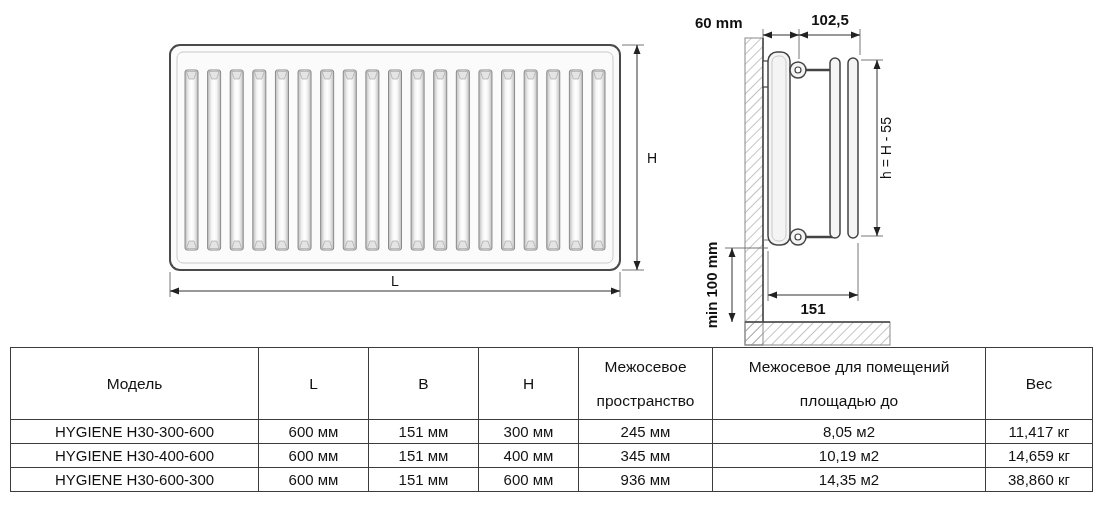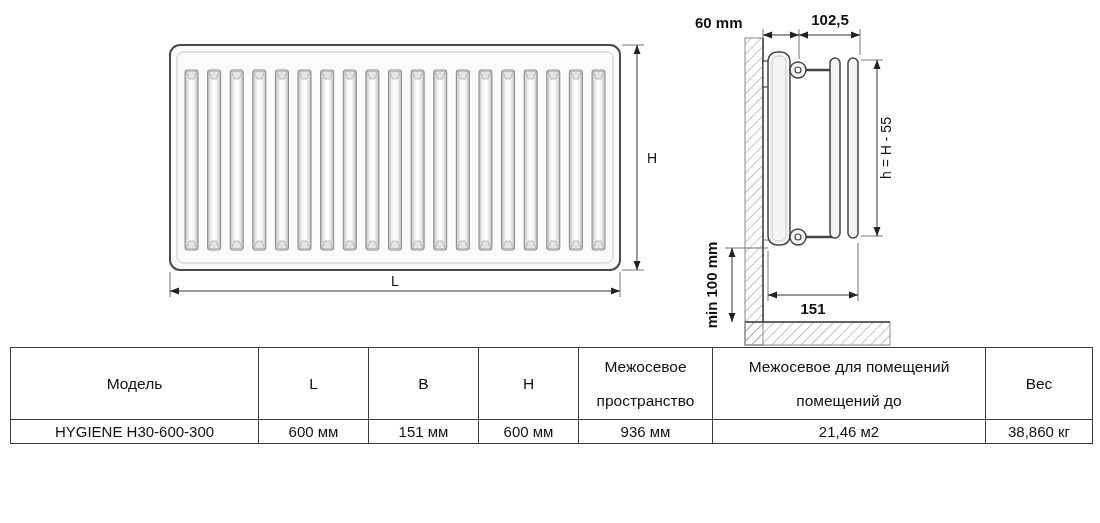--- a/index.html
+++ b/index.html
@@ -223,32 +223,50 @@
         <th>H</th>
         <th>
           <div class="two-line">
             <span>Межосевое</span>
             <span>пространство</span>
           </div>
         </th>
         <th>
           <div class="two-line">
             <span>Межосевое для помещений</span>
-            <span>помещений до</span>
+            <span>площадью до</span>
           </div>
         </th>
         <th>Вес</th>
       </tr>
     </thead>
     <tbody>
       <tr>
+        <td>HYGIENE H30-300-600</td>
+        <td>600 мм</td>
+        <td>151 мм</td>
+        <td>300 мм</td>
+        <td>245 мм</td>
+        <td>8,05 м2</td>
+        <td>11,417 кг</td>
+      </tr>
+      <tr>
+        <td>HYGIENE H30-400-600</td>
+        <td>600 мм</td>
+        <td>151 мм</td>
+        <td>400 мм</td>
+        <td>345 мм</td>
+        <td>10,19 м2</td>
+        <td>14,659 кг</td>
+      </tr>
+      <tr>
         <td>HYGIENE H30-600-300</td>
         <td>600 мм</td>
         <td>151 мм</td>
         <td>600 мм</td>
         <td>936 мм</td>
-        <td>21,46 м2</td>
+        <td>14,35 м2</td>
         <td>38,860 кг</td>
       </tr>
     </tbody>
   </table>
 
 </div>
 
 </body></html>

